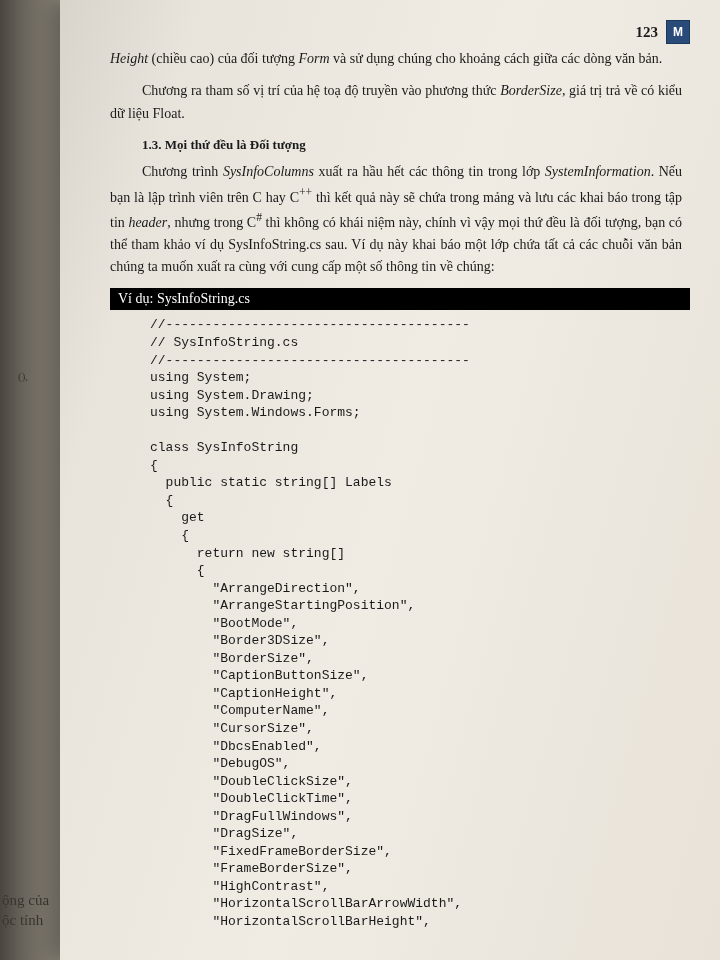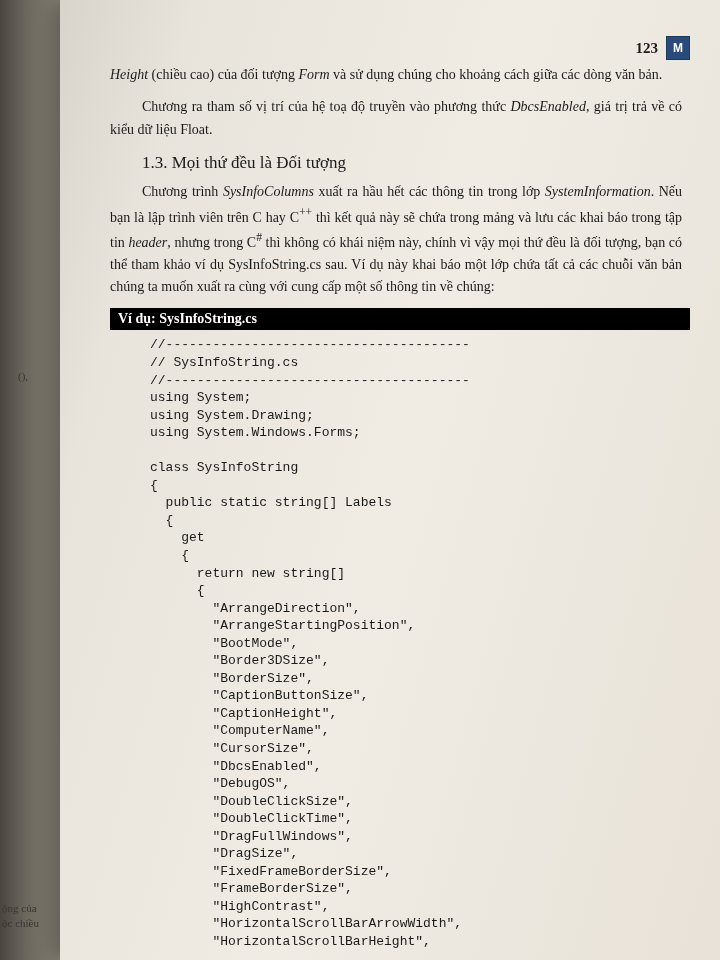--- a/index.html
+++ b/index.html
@@ -9,21 +9,21 @@
     font-family: Georgia, 'Times New Roman', serif;
     width: 720px;
     height: 960px;
     overflow: hidden;
   }
   .page {
     background: linear-gradient(105deg, #d8d4cc 0%, #e8e4dc 15%, #f0ece4 50%, #e8e2d8 100%);
     width: 660px;
     height: 960px;
     margin-left: 60px;
-    padding: 36px 30px 0 50px;
+    padding: 20px 30px 0 50px;
     box-sizing: border-box;
     position: relative;
     box-shadow: -8px 0 20px rgba(0,0,0,0.3);
   }
   .spine {
     position: absolute;
     left: 0;
     top: 0;
     width: 60px;
     height: 960px;
@@ -59,79 +59,79 @@
     line-height: 1.6;
     color: #1a1a1a;
     text-align: justify;
     margin: 0 8px 10px 0;
   }
   .body-text.indent {
     text-indent: 32px;
   }
   .italic { font-style: italic; }
   .section-head {
-    font-size: 17px;
-    font-weight: normal;
+    font-size: 13px;
+    font-weight: bold;
     color: #1a1a1a;
     margin: 12px 0 8px 32px;
   }
   .code-bar {
     background: #000;
     color: #fff;
-    font-weight: bold;
+    font-weight: normal;
     font-size: 14px;
     padding: 3px 8px;
     margin: 8px 0 6px 0;
   }
   .code-block {
     font-family: 'Courier New', monospace;
     font-size: 13px;
     line-height: 1.35;
     color: #1a1a1a;
     white-space: pre;
     margin-left: 40px;
   }
   .edge-frag {
     position: absolute;
     left: 2px;
     bottom: 30px;
-    font-size: 11px;
+    font-size: 15px;
     color: #3a3530;
     line-height: 1.3;
   }
   .edge-frag2 {
     position: absolute;
     left: 18px;
     top: 370px;
     font-size: 11px;
     color: #3a3530;
   }
 </style>
 </head>
 <body>
 
 <div class="spine"></div>
 <div class="edge-frag">
   <div>ộng của</div>
-  <div>ộc chiều</div>
+  <div>ộc tính</div>
 </div>
 <div class="edge-frag2">(),</div>
 
 <div class="page">
   <div class="page-header">
     <span class="page-num">123</span>
     <span class="logo">M</span>
   </div>
 
   <p class="body-text">
     <span class="italic">Height</span><span> (chiều cao) của đối tượng </span><span class="italic">Form</span><span> và sử dụng chúng cho khoảng cách giữa các dòng văn bản.</span>
   </p>
 
   <p class="body-text indent">
-    <span>Chương ra tham số vị trí của hệ toạ độ truyền vào phương thức </span><span class="italic">DbcsEnabled</span><span>, giá trị trả về có kiểu dữ liệu Float.</span>
+    <span>Chương ra tham số vị trí của hệ toạ độ truyền vào phương thức </span><span class="italic">BorderSize</span><span>, giá trị trả về có kiểu dữ liệu Float.</span>
   </p>
 
   <div class="section-head">1.3. Mọi thứ đều là Đối tượng</div>
 
   <p class="body-text indent">
     <span>Chương trình </span><span class="italic">SysInfoColumns</span><span> xuất ra hầu hết các thông tin trong lớp </span><span class="italic">SystemInformation</span><span>. Nếu bạn là lập trình viên trên C hay C</span><sup>++</sup><span> thì kết quả này sẽ chứa trong mảng và lưu các khai báo trong tập tin </span><span class="italic">header</span><span>, nhưng trong C</span><sup>#</sup><span> thì không có khái niệm này, chính vì vậy mọi thứ đều là đối tượng, bạn có thể tham khảo ví dụ SysInfoString.cs sau. Ví dụ này khai báo một lớp chứa tất cả các chuỗi văn bản chúng ta muốn xuất ra  cùng với cung cấp một số thông tin về chúng:</span>
   </p>
 
   <div class="code-bar">Ví dụ: SysInfoString.cs</div>
 

